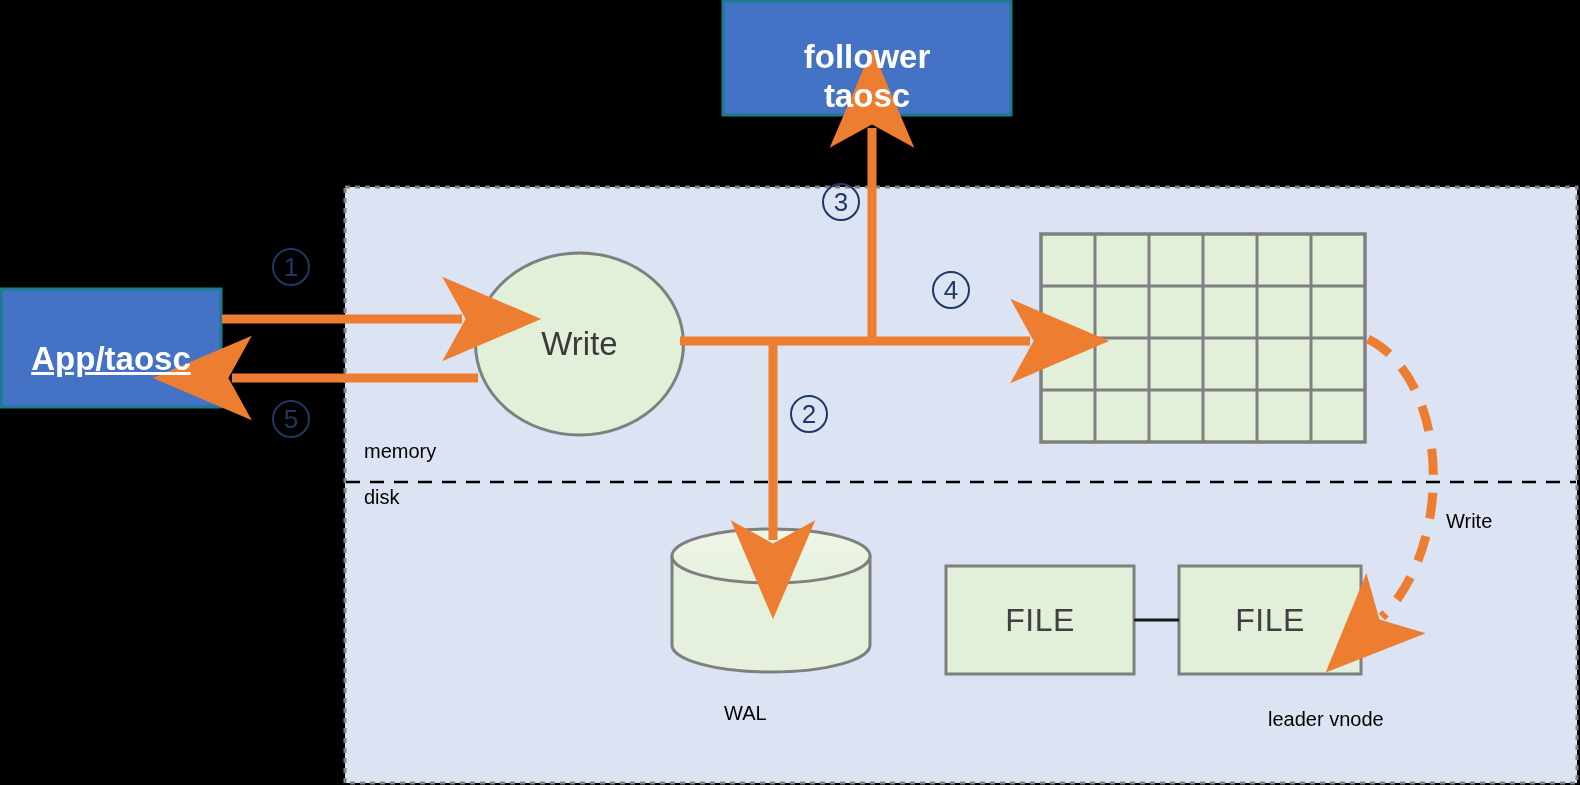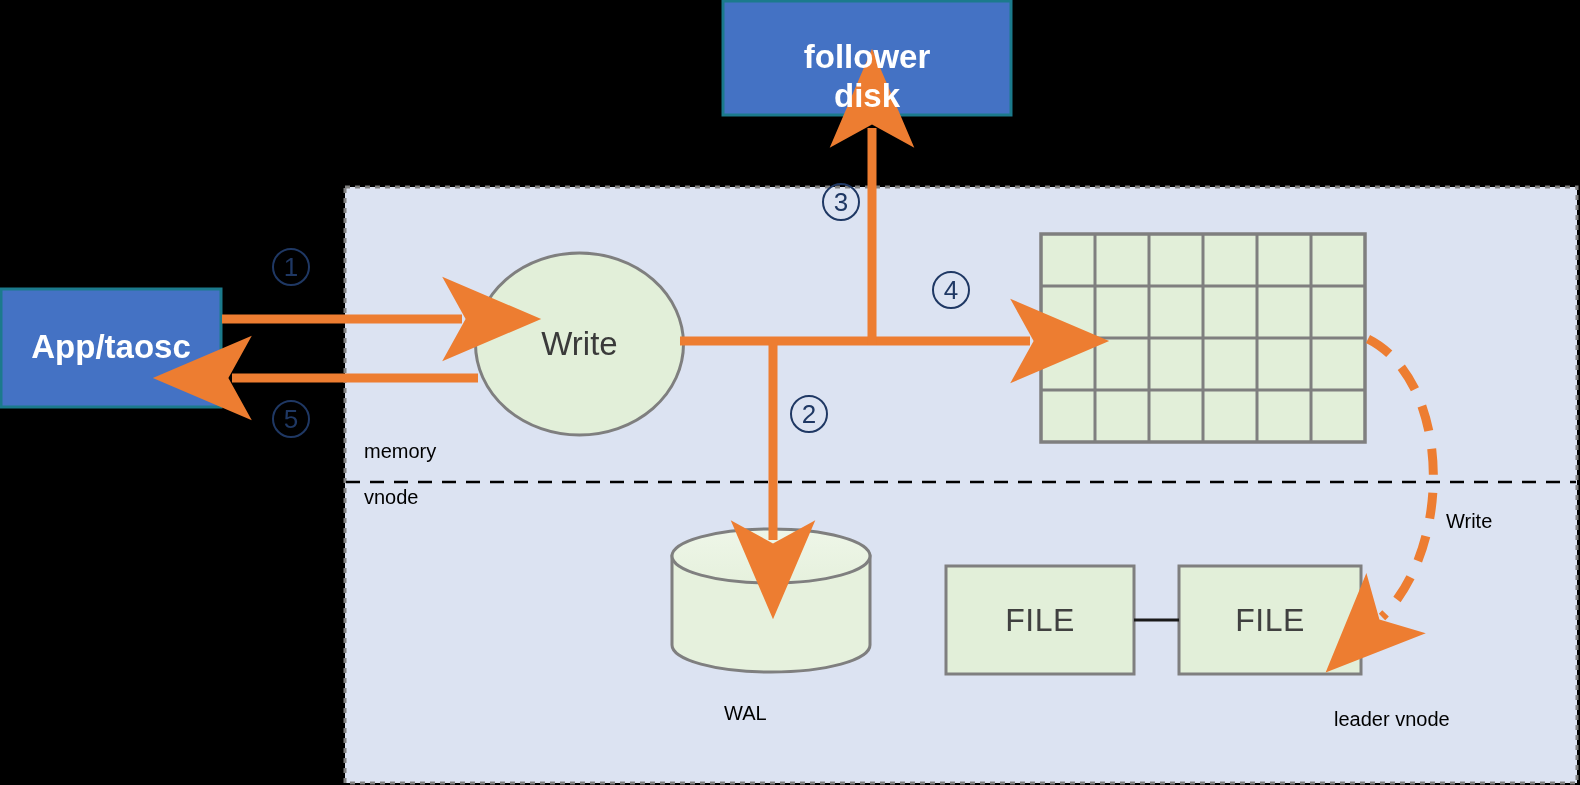--- a/index.html
+++ b/index.html
@@ -69,31 +69,31 @@
     font-size: 26px;
     display: flex;
     align-items: center;
     justify-content: center;
     box-sizing: border-box;
     line-height: 1;
     background: transparent;
   }
 
   
-  #app-taosc-box       { left: 0px;    top: 276px; width: 222px; height: 143px; }
+  #app-taosc-box       { left: 0px;    top: 288px; width: 222px; height: 143px; text-decoration: underline; }
   #follower-vnode-box  { left: 722px;  top: 0px;   width: 290px; height: 116px; align-items: flex-end; }
   #write-node          { left: 475px;  top: 253px; width: 209px; height: 182px; }
   #file-box-1          { left: 945px;  top: 565px; width: 190px; height: 110px; }
   #file-box-2          { left: 1178px; top: 565px; width: 184px; height: 110px; }
 
   #label-memory        { left: 364px;  top: 440px; }
   #label-disk          { left: 364px;  top: 486px; }
   #label-wal           { left: 724px;  top: 702px; }
   #label-flush         { left: 1446px; top: 510px; }
-  #label-leader-vnode  { left: 1334px; top: 708px; }
+  #label-leader-vnode  { left: 1268px; top: 708px; }
 
   #badge-1 { left: 272px;  top: 248px; }
   #badge-2 { left: 790px;  top: 395px; }
   #badge-3 { left: 822px;  top: 183px; }
   #badge-4 { left: 932px;  top: 271px; }
   #badge-5 { left: 272px;  top: 400px; }
 </style>
 </head>
 <body>
 
@@ -161,39 +161,39 @@
     <path d="M1368,339 C1450,380 1455,545 1382,617" fill="none" stroke="#ed7d31" stroke-width="9" stroke-dasharray="26 18" marker-end="url(#arrow-orange-dash)"></path>
   </svg>
 
   <div class="node-label box-blue-label" id="app-taosc-box">
     <span>App/taosc</span>
   </div>
 
   <div class="node-label box-blue-label" id="follower-vnode-box">
     <div>
       <div>follower</div>
-      <div>disk</div>
+      <div>taosc</div>
     </div>
   </div>
 
   <div class="node-label write-label" id="write-node">
     <span>Write</span>
   </div>
 
   <div class="node-label file-label" id="file-box-1">
     <span>FILE</span>
   </div>
 
   <div class="node-label file-label" id="file-box-2">
     <span>FILE</span>
   </div>
 
   <div class="node-label plain-label" id="label-memory">memory</div>
 
-  <div class="node-label plain-label" id="label-disk">vnode</div>
+  <div class="node-label plain-label" id="label-disk">disk</div>
 
   <div class="node-label plain-label" id="label-wal">WAL</div>
 
   <div class="node-label plain-label" id="label-flush">Write</div>
 
   <div class="node-label plain-label" id="label-leader-vnode">leader vnode</div>
 
   <div class="step-badge" id="badge-1">1</div>
   <div class="step-badge" id="badge-2">2</div>
   <div class="step-badge" id="badge-3">3</div>

